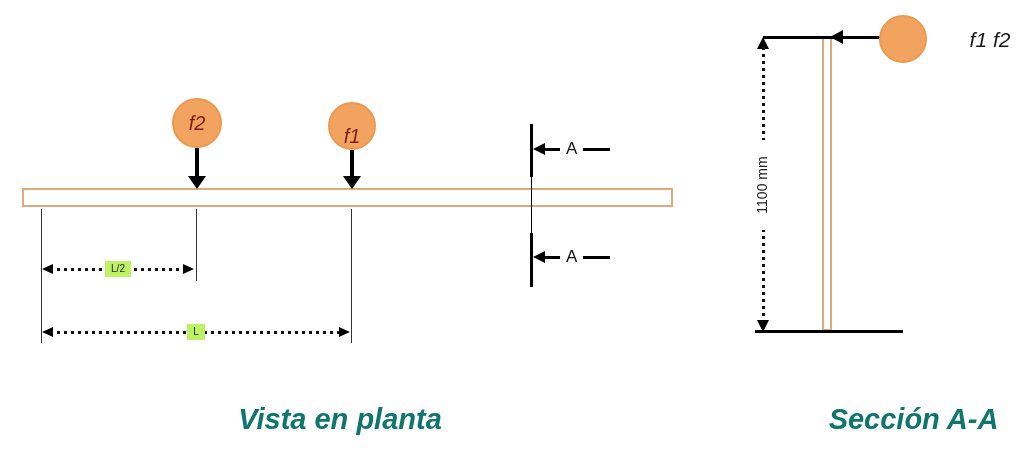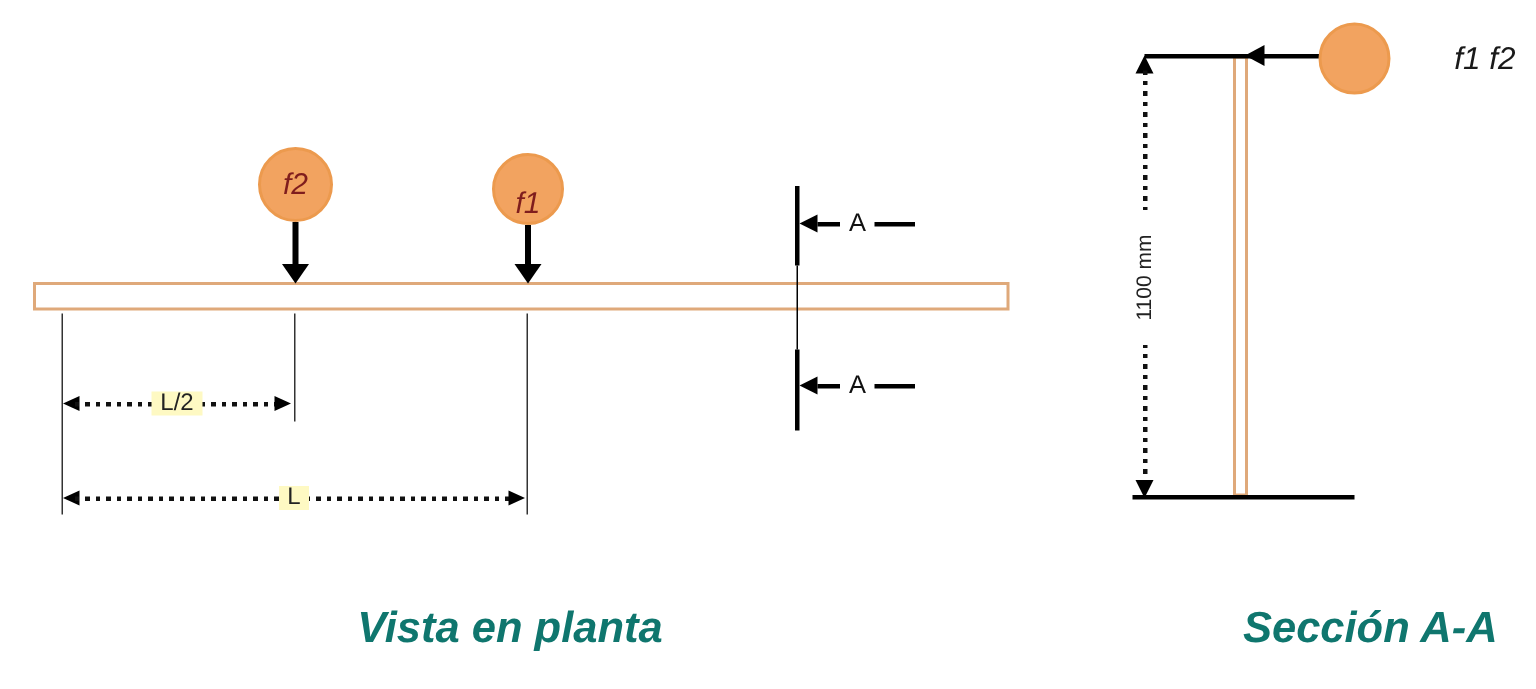--- a/index.html
+++ b/index.html
@@ -50,22 +50,22 @@
   .dim-h { display: flex; align-items: center; justify-content: center; height: 16px; }
   .dim-h .dotline {
     position: absolute; left: 8px; right: 8px; top: 7px; height: 3px;
     background: repeating-linear-gradient(90deg, #111 0 3px, transparent 3px 7px);
   }
   .dim-h .arr-l { position: absolute; left: 0; top: 3px; width: 0; height: 0;
     border-top: 5px solid transparent; border-bottom: 5px solid transparent; border-right: 11px solid #000; }
   .dim-h .arr-r { position: absolute; right: 0; top: 3px; width: 0; height: 0;
     border-top: 5px solid transparent; border-bottom: 5px solid transparent; border-left: 11px solid #000; }
   .dim-h .dim-label {
-    position: relative; z-index: 2; background: #fef9c3; padding: 0 6px;
-    font-size: 16px; color: #222; line-height: 16px;
+    position: relative; z-index: 2; background: #bef264; padding: 0 6px;
+    font-size: 10px; color: #222; line-height: 16px;
   }
 
   
   .dim-v { left: 755px; top: 37px; width: 16px; height: 295px; }
   .dim-v .dotline-v {
     position: absolute; left: 7px; top: 10px; bottom: 10px; width: 3px;
     background: repeating-linear-gradient(180deg, #111 0 3px, transparent 3px 7px);
   }
   .dim-v .arr-up { position: absolute; left: 2px; top: 0; width: 0; height: 0;
     border-left: 6px solid transparent; border-right: 6px solid transparent; border-bottom: 12px solid #000; }

